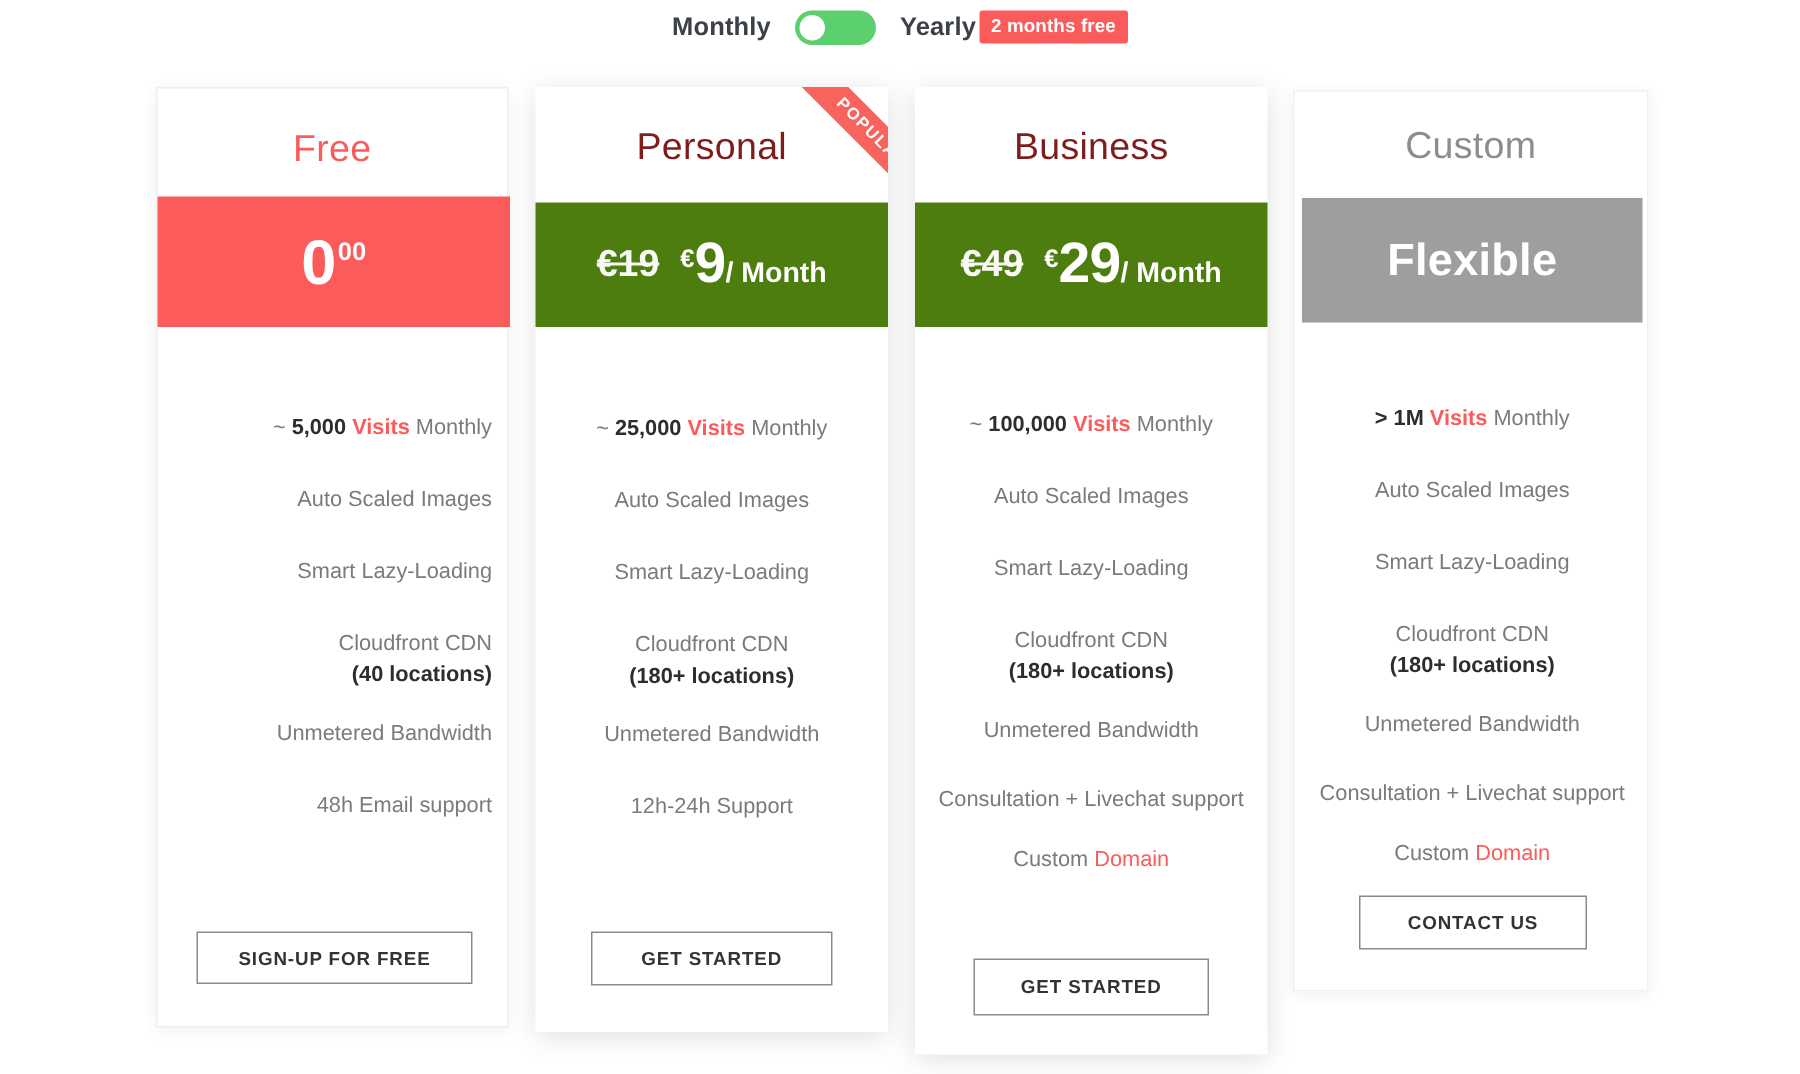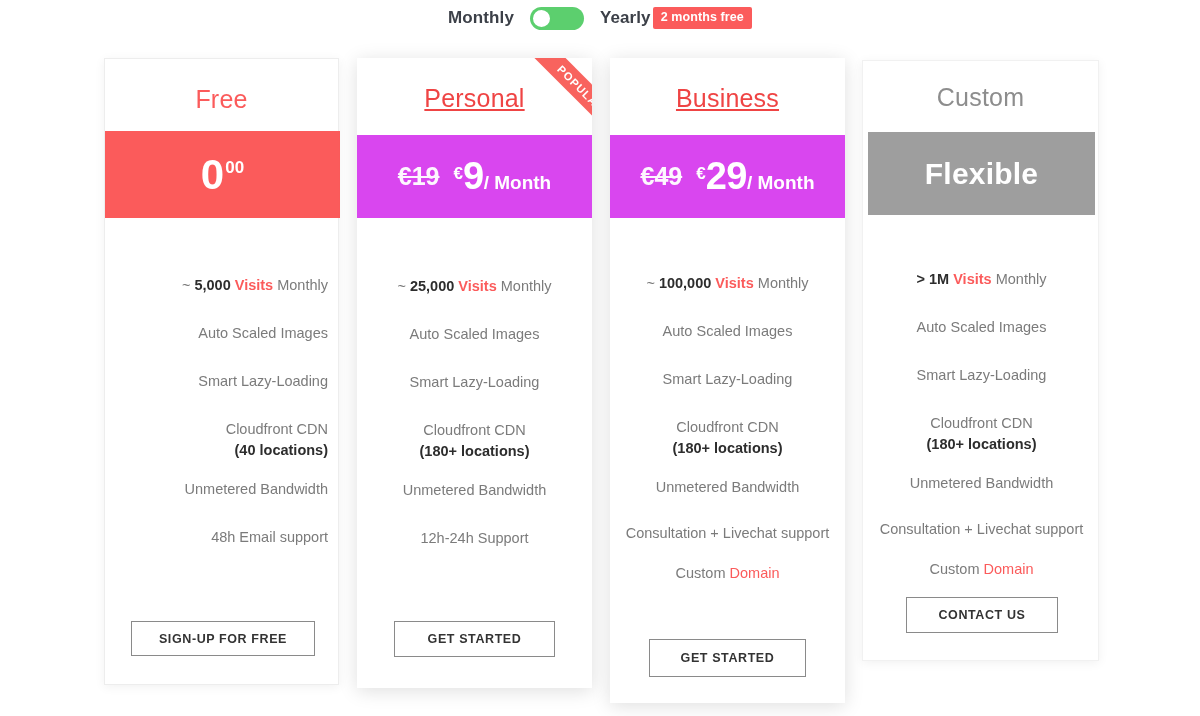--- a/index.html
+++ b/index.html
@@ -83,32 +83,32 @@
     box-shadow: 0 3px 18px rgba(0,0,0,.13);
   }
 
   .card-title {
     text-align: center;
     font-size: 25px;
     font-weight: normal;
     letter-spacing: .2px;
   }
   .t-free     { color: #fb5b5b; }
-  .t-blue     { color: #ef4444; text-decoration: underline; }
+  .t-blue     { color: #7f1d1d; }
   .t-grey     { color: #8d8d8d; }
 
   
   .banner {
     display: flex;
     align-items: center;
     justify-content: center;
     color: #ffffff;
   }
   .banner.red   { background: #fb5b5b; }
-  .banner.blue  { background: #d946ef; }
+  .banner.blue  { background: #4d7c0f; }
   .banner.grey  { background: #9e9e9e; }
 
   .price-old {
     font-size: 25px;
     font-weight: bold;
     text-decoration: line-through;
     margin-right: 14px;
     opacity: .96;
   }
   .euro-small {

